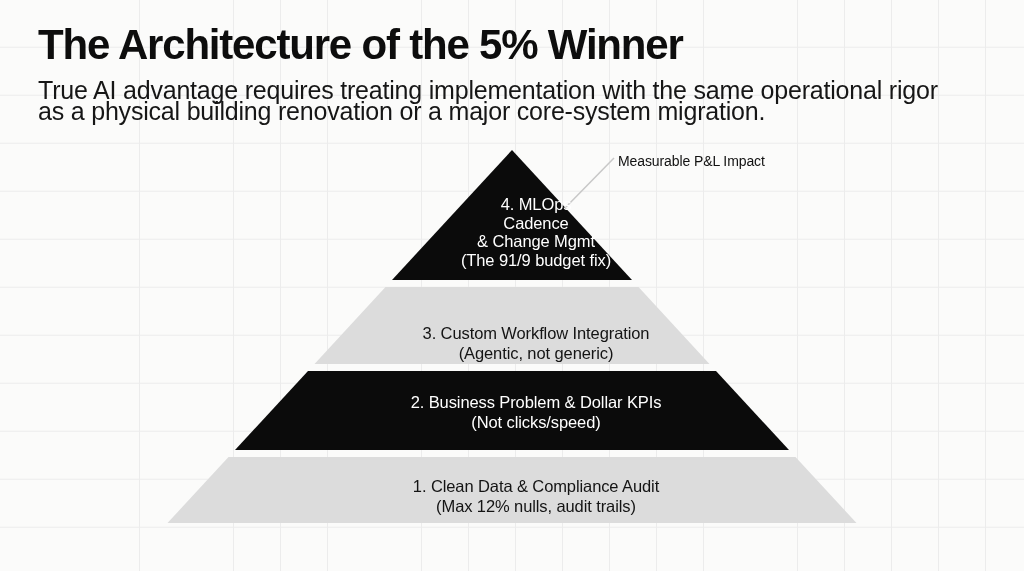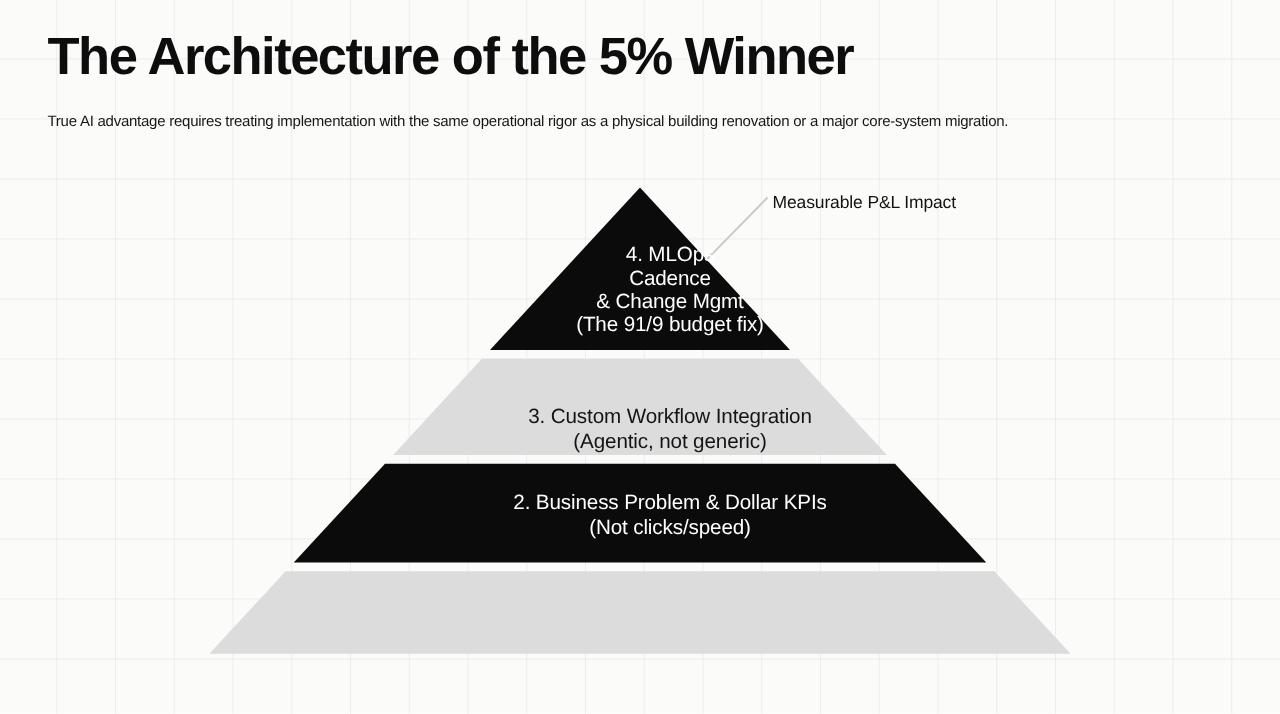--- a/index.html
+++ b/index.html
@@ -31,22 +31,22 @@
     letter-spacing: -1.2px;
     color: #0d0d0d;
     white-space: nowrap;
   }
   .slide-subtitle {
     position: absolute;
     left: 38px;
     top: 80px;
     margin: 0;
     max-width: 930px;
-    font-size: 12px;
-    line-height: 35px;
+    font-size: 25px;
+    line-height: 21px;
     font-weight: 400;
     letter-spacing: -0.2px;
     color: #161616;
   }
   .pyramid-svg {
     position: absolute;
     left: 0;
     top: 0;
     width: 1024px;
     height: 571px;
@@ -109,16 +109,20 @@
   <div class="level-text level-text--l3 level-text--dark">
     <span class="line">3. Custom Workflow Integration</span>
     <span class="line">(Agentic, not generic)</span>
   </div>
 
   <div class="level-text level-text--l2 level-text--light">
     <span class="line">2. Business Problem &amp; Dollar KPIs</span>
     <span class="line">(Not clicks/speed)</span>
   </div>
 
+  <div class="level-text level-text--l1 level-text--dark">
+    <span class="line">1. Clean Data &amp; Compliance Audit</span>
+    <span class="line">(Max 12% nulls, audit trails)</span>
+  </div>
 
   <div class="annotation-label">Measurable P&amp;L Impact</div>
 
 </div>
 
 </body></html>

